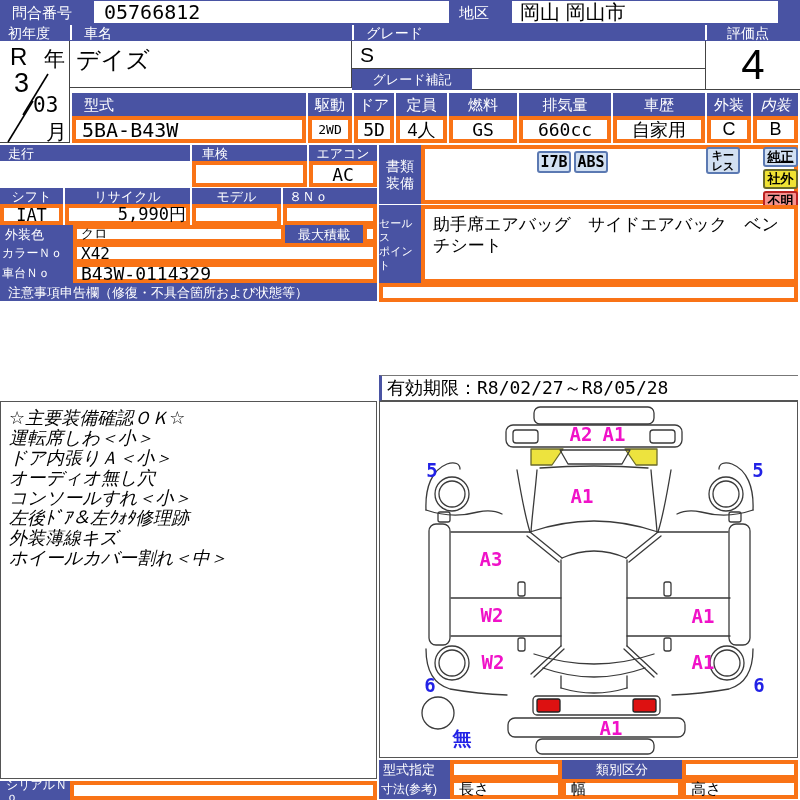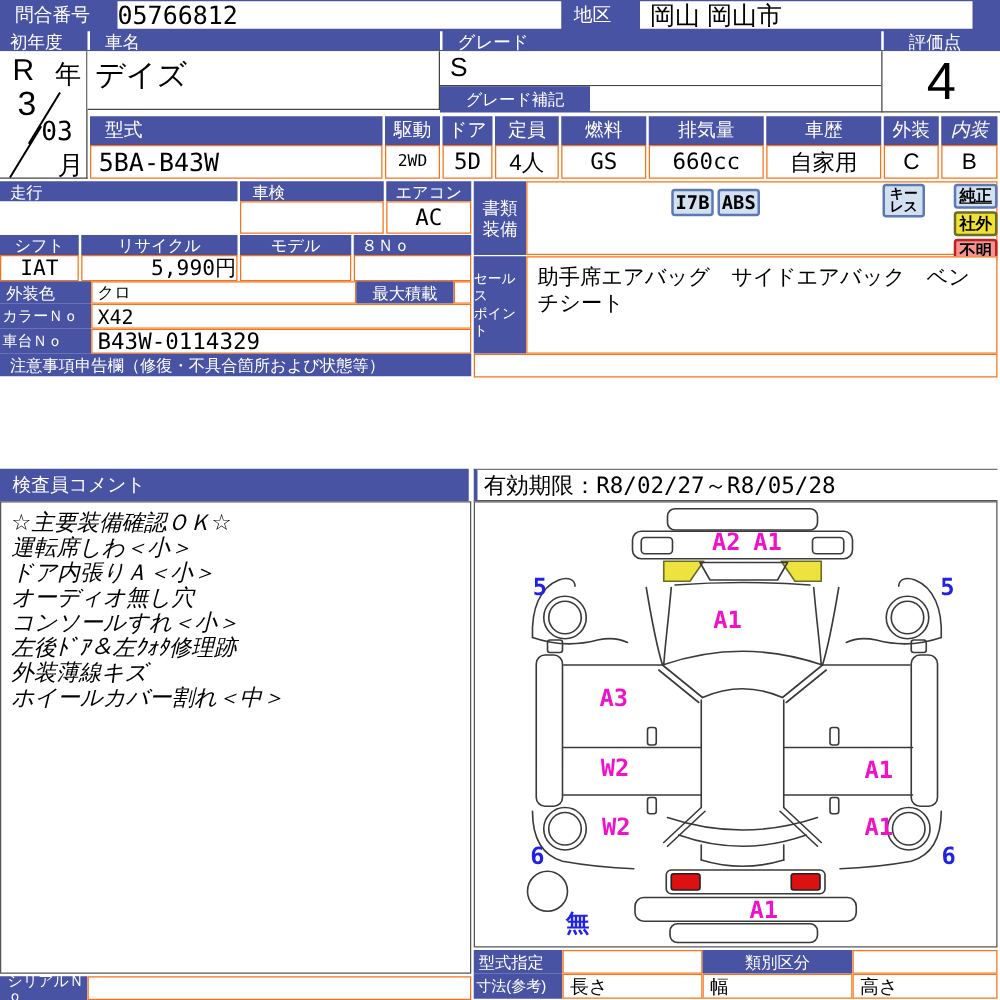--- a/index.html
+++ b/index.html
@@ -5,40 +5,40 @@
   :root{
     --blue:#4953a3; --magenta:#f012c8; --markblue:#2222e6;
     --hlyellow:#ede33e; --tailred:#dd1111;
   }
   html,body{margin:0;padding:0;background:#fff;}
   body{font-family:"Liberation Sans","DejaVu Sans",sans-serif;color:#000;}
   #sheet{position:relative;width:800px;height:800px;background:#fff;overflow:hidden;}
   .ab{position:absolute;box-sizing:border-box;}
   .blu{background:var(--blue);color:#fff;display:flex;align-items:center;font-size:14px;line-height:1;}
   .ctr{justify-content:center;padding-left:0!important;}
-  .cell{background:#fff;border:1px solid #f97316;}
+  .cell{background:#fff;border:4px solid #f97316;}
   .mono{font-family:"DejaVu Sans Mono","Liberation Mono",monospace;}
   .val{display:flex;align-items:center;}
   .badge{position:absolute;box-sizing:border-box;display:flex;align-items:center;justify-content:center;
          background:#d2e0f2;border:2px solid #5b79b2;border-radius:3px;font-weight:700;}
   .badge.yel{background:#f0e233;border-color:#6b6b2a;}
   .badge.red{background:#f7928f;border-color:#bb2222;}
   .mark{position:absolute;transform:translate(-50%,-50%);font-family:"DejaVu Sans Mono","Liberation Mono",monospace;
         font-size:19px;font-weight:600;white-space:nowrap;}
   .mark.m{color:var(--magenta);} .mark.b{color:var(--markblue);}
   .comment-line{font-size:18px;line-height:20px;white-space:pre;font-style:italic;}
 </style>
 </head>
 <body>
 
 <div id="sheet">
 
   <div class="ab blu" style="left:0;top:0;width:800px;height:24px;"></div>
   <div class="ab blu" style="left:8px;top:0;width:86px;height:24px;font-size:15px;padding-left:4px;">問合番号</div>
-  <div class="ab val mono" style="left:94px;top:1px;width:355px;height:22px;background:#fff;font-size:20px;padding-left:0;">05766812</div>
+  <div class="ab val mono" style="left:94px;top:1px;width:355px;height:22px;background:#fff;font-size:20px;padding-left:10px;">05766812</div>
   <div class="ab blu" style="left:453px;top:0;width:58px;height:24px;font-size:15px;padding-left:6px;">地区</div>
   <div class="ab val" style="left:512px;top:1px;width:266px;height:22px;background:#fff;font-size:20px;padding-left:8px;">岡山 岡山市</div>
 
   <div class="ab blu" style="left:0;top:24px;width:800px;height:17px;"></div>
   <div class="ab" style="left:70px;top:25px;width:2px;height:15px;background:#fff;"></div>
   <div class="ab" style="left:352px;top:25px;width:2px;height:15px;background:#fff;"></div>
   <div class="ab" style="left:705px;top:25px;width:2px;height:15px;background:#fff;"></div>
   <div class="ab blu" style="left:8px;top:24px;height:17px;">初年度</div>
   <div class="ab blu" style="left:84px;top:24px;height:17px;">車名</div>
   <div class="ab blu" style="left:366px;top:24px;height:17px;">グレード</div>
@@ -133,21 +133,20 @@
   <div class="badge yel" style="left:763px;top:169px;width:35px;height:20px;font-size:13px;">社外</div>
   <div class="badge red" style="left:763px;top:191px;width:35px;height:20px;font-size:13px;">不明</div>
 
   <div class="ab blu ctr" style="left:379px;top:205px;width:42px;height:78px;flex-direction:column;font-size:11px;line-height:14px;">
     <span>セールス</span>
     <span>ポイント</span>
   </div>
   <div class="ab cell" style="left:421px;top:205px;width:377px;height:78px;font-size:17px;line-height:21px;padding:5px 8px;">助手席エアバッグ　サイドエアバック　ベンチシート</div>
   <div class="ab cell" style="left:379px;top:283px;width:419px;height:19px;"></div>
 
-  <div class="ab blu" style="left:0;top:375px;width:375px;height:26px;padding-left:10px;font-size:15px;">検査員コメント</div>
   <div class="ab" style="left:0;top:401px;width:377px;height:378px;background:#fff;border:1px solid #555;padding:6px 8px;box-sizing:border-box;">
     <div class="comment-line">☆主要装備確認ＯＫ☆</div>
     <div class="comment-line">運転席しわ＜小＞</div>
     <div class="comment-line">ドア内張りＡ＜小＞</div>
     <div class="comment-line">オーディオ無し穴</div>
     <div class="comment-line">コンソールすれ＜小＞</div>
     <div class="comment-line">左後ﾄﾞｱ＆左ｸｫﾀ修理跡</div>
     <div class="comment-line">外装薄線キズ</div>
     <div class="comment-line">ホイールカバー割れ＜中＞</div>
   </div>

